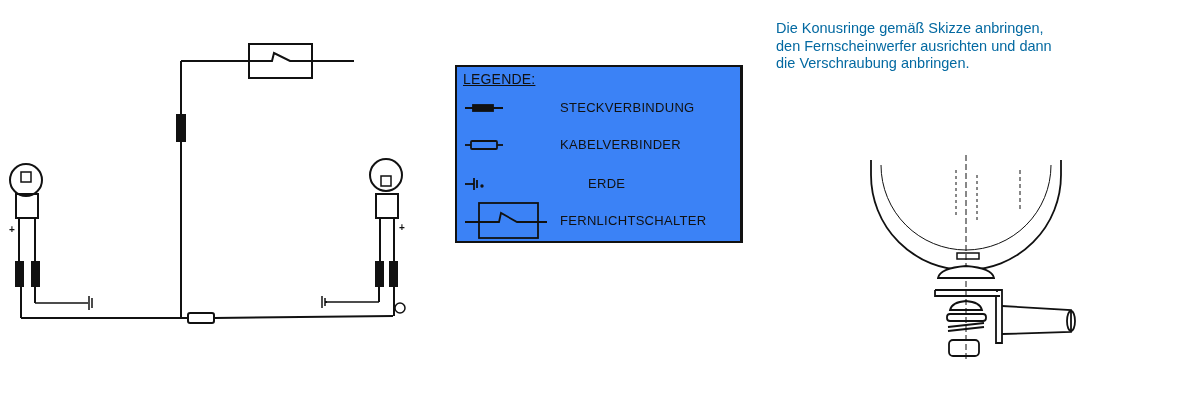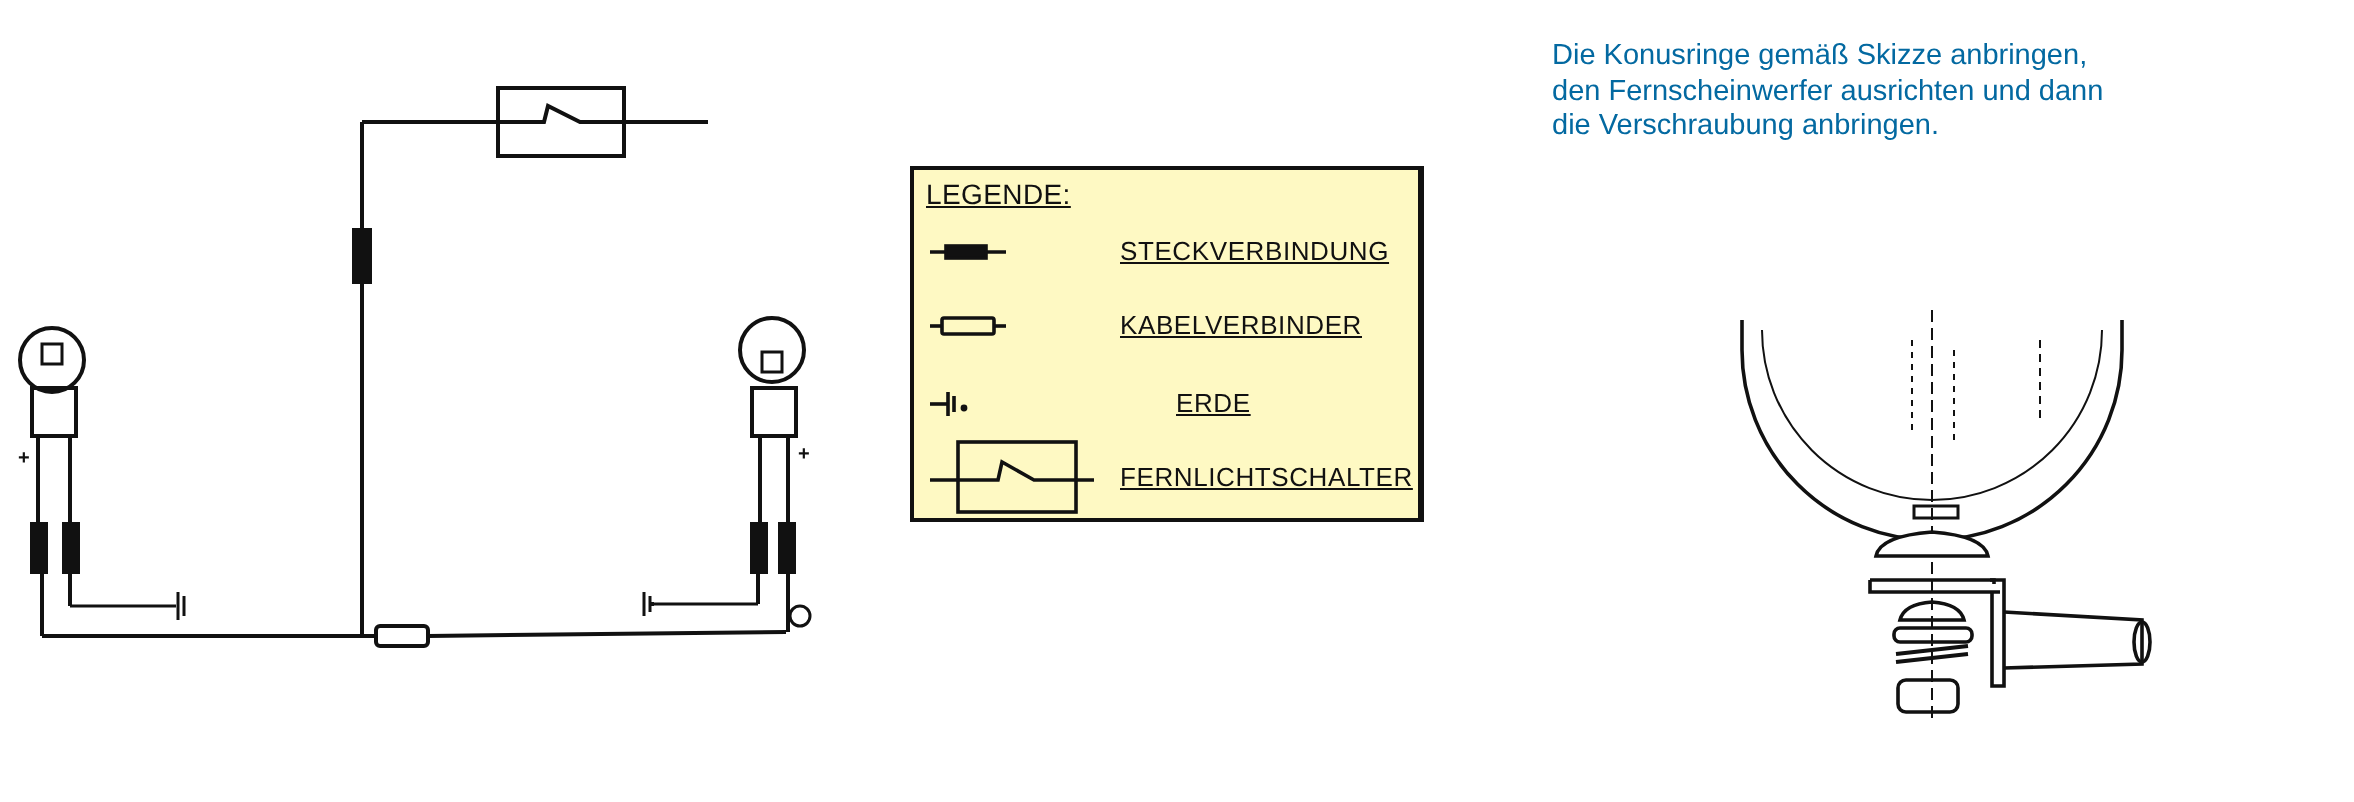--- a/index.html
+++ b/index.html
@@ -1,20 +1,20 @@
 <!DOCTYPE html>
 <html><head>
 <meta charset="utf-8">
 <style>
   html, body { margin: 0; padding: 0; background: #ffffff; }
   body { width: 1177px; height: 401px; position: relative; overflow: hidden; font-family: "Liberation Sans", sans-serif; color: #111; }
   svg { position: absolute; left: 0; top: 0; }
-  .legend-box { position: absolute; left: 455px; top: 83px; width: 257px; height: 178px; border: 2px solid #111; border-right-width: 3px; box-sizing: border-box; background: #fef9c3; }
+  .legend-box { position: absolute; left: 455px; top: 65px; width: 288px; height: 178px; border: 2px solid #111; border-right-width: 3px; box-sizing: border-box; background: #3b82f6; }
   .legend-title { position: absolute; left: 6px; top: 4px; font-size: 14px; text-decoration: underline; letter-spacing: 0.2px; }
-  .legend-label { position: absolute; left: 103px; font-size: 13px; letter-spacing: 0.3px; text-decoration: underline; }
+  .legend-label { position: absolute; left: 103px; font-size: 13px; letter-spacing: 0.3px; }
   .instructions { position: absolute; left: 776px; top: 20px; font-size: 14.5px; line-height: 17.5px; color: #0369a1; width: 395px; white-space: nowrap; overflow: hidden; }
   .instructions div { white-space: nowrap; }
   .plus { position: absolute; font-size: 10px; font-weight: bold; }
 </style>
 </head>
 <body>
 
 <svg width="1177" height="401" viewBox="0 0 1177 401">
   <g stroke="#111" stroke-width="2" fill="none">
 

